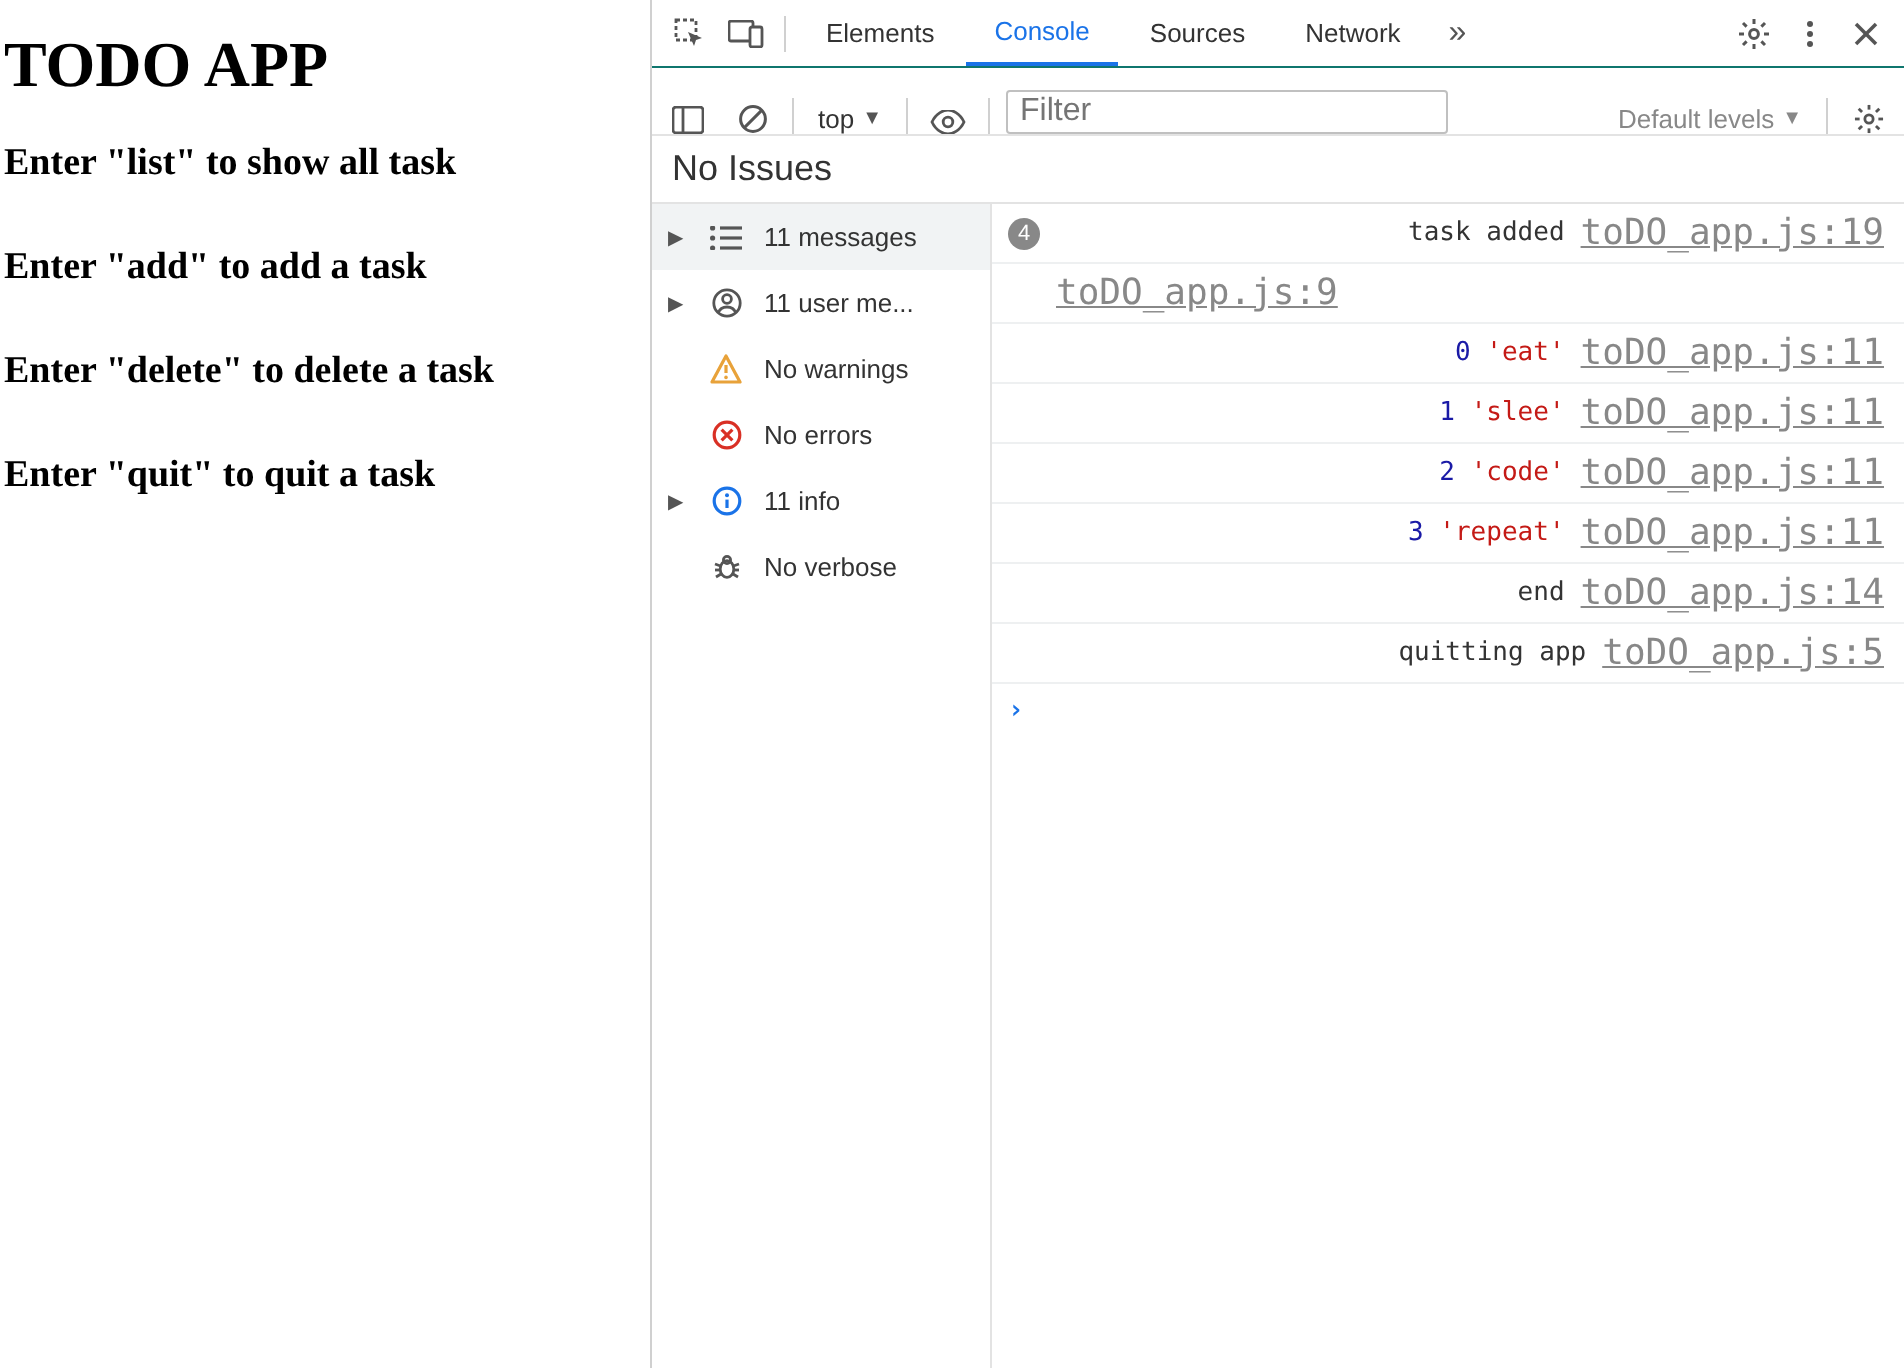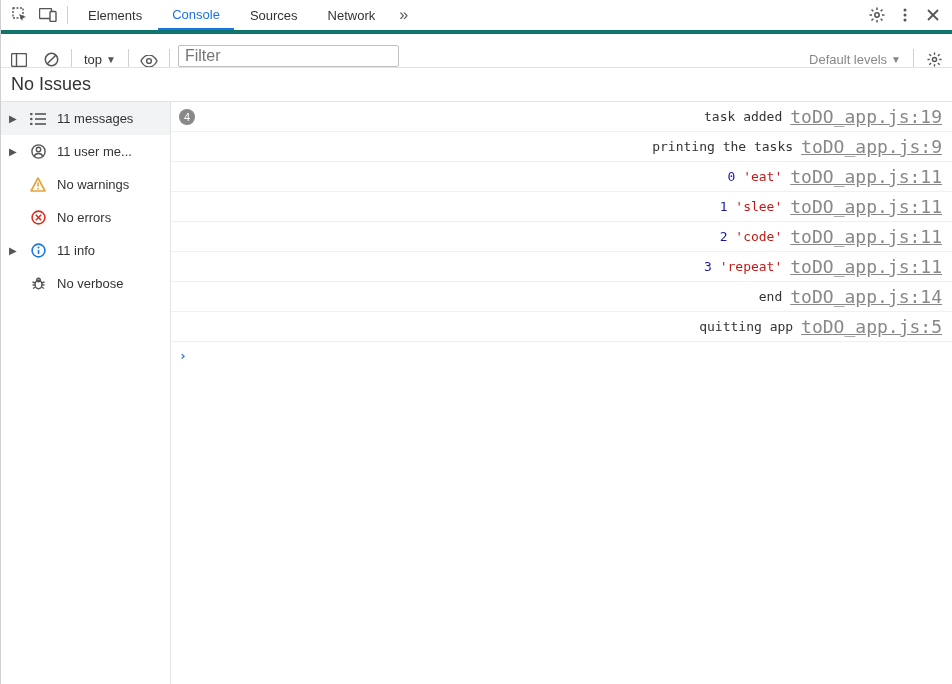--- a/index.html
+++ b/index.html
@@ -8,21 +8,21 @@
 
   
   .page { width: 325px; padding: 6px 0 0 2px; background: #fff; color: #000; }
   .page h1 { font-family: "Times New Roman", serif; font-weight: 700; font-size: 32px; margin: 8px 0 20px 0; }
   .page p { font-family: "Times New Roman", serif; font-weight: 700; font-size: 19px; margin: 0 0 30px 0; }
 
   
   .devtools { flex: 1; display: flex; flex-direction: column; border-left: 1px solid #d0d0d0; background: #fff; font-size: 13px; color: #333; }
 
   
-  .dt-tabs { display: flex; align-items: center; height: 34px; border-bottom: 4px solid #0f766e; padding: 0 6px; gap: 2px; }
+  .dt-tabs { display: flex; align-items: center; height: 34px; border-bottom: 1px solid #0f766e; padding: 0 6px; gap: 2px; }
   .dt-tabs .ico { width: 26px; display: flex; justify-content: center; align-items: center; color: #555; }
   .dt-tabs .tab { padding: 0 14px; height: 100%; display: flex; align-items: center; color: #333; cursor: default; }
   .dt-tabs .tab.active { color: #1a73e8; border-bottom: 2px solid #1a73e8; }
   .dt-tabs .divider { width: 1px; height: 18px; background: #d0d0d0; margin: 0 4px; }
   .dt-tabs .grow { flex: 1; }
   .dt-tabs .more { font-size: 16px; color: #555; padding: 0 8px; }
   .dt-tabs .ctrl { width: 26px; display: flex; justify-content: center; align-items: center; color: #555; font-size: 15px; }
 
   
   .dt-tools { display: flex; align-items: flex-end; height: 34px; border-bottom: 1px solid #e3e3e3; padding: 0 6px; gap: 8px; }
@@ -58,20 +58,27 @@
   .prompt { padding: 6px 8px; color: #1a73e8; font-weight: 600; }
 
   
   svg { display: block; }
 </style>
 </head>
 <body>
 
 <div class="root">
 
+  <div class="page">
+    <h1>TODO APP</h1>
+    <p>Enter "list" to show all task</p>
+    <p>Enter "add" to add a task</p>
+    <p>Enter "delete" to delete a task</p>
+    <p>Enter "quit" to quit a task</p>
+  </div>
 
   <div class="devtools">
 
     <div class="dt-tabs">
       <div class="ico">
         <svg width="16" height="16" viewBox="0 0 16 16">
             <rect x="1" y="1" width="10" height="10" fill="none" stroke="#555" stroke-width="1.4" stroke-dasharray="2 1.5"></rect>
             <path d="M7 7 L14 10 L11 11 L10 14 Z" fill="#555"></path>
           </svg>
       </div>
@@ -255,21 +262,20 @@
       </div>
 
       <div class="console">
         <div class="logrow">
           <span class="badge">4</span>
           <span class="msg">task added</span>
           <span class="src">toDO_app.js:19</span>
         </div>
         <div class="logrow">
           <span class="badge hidden"></span>
-          <span class="msg">printing the tasks</span>
           <span class="src">toDO_app.js:9</span>
         </div>
         <div class="logrow">
           <span class="badge hidden"></span>
           <span class="msg"><span class="idx">0</span> <span class="str">'eat'</span></span>
           <span class="src">toDO_app.js:11</span>
         </div>
         <div class="logrow">
           <span class="badge hidden"></span>
           <span class="msg"><span class="idx">1</span> <span class="str">'slee'</span></span>

